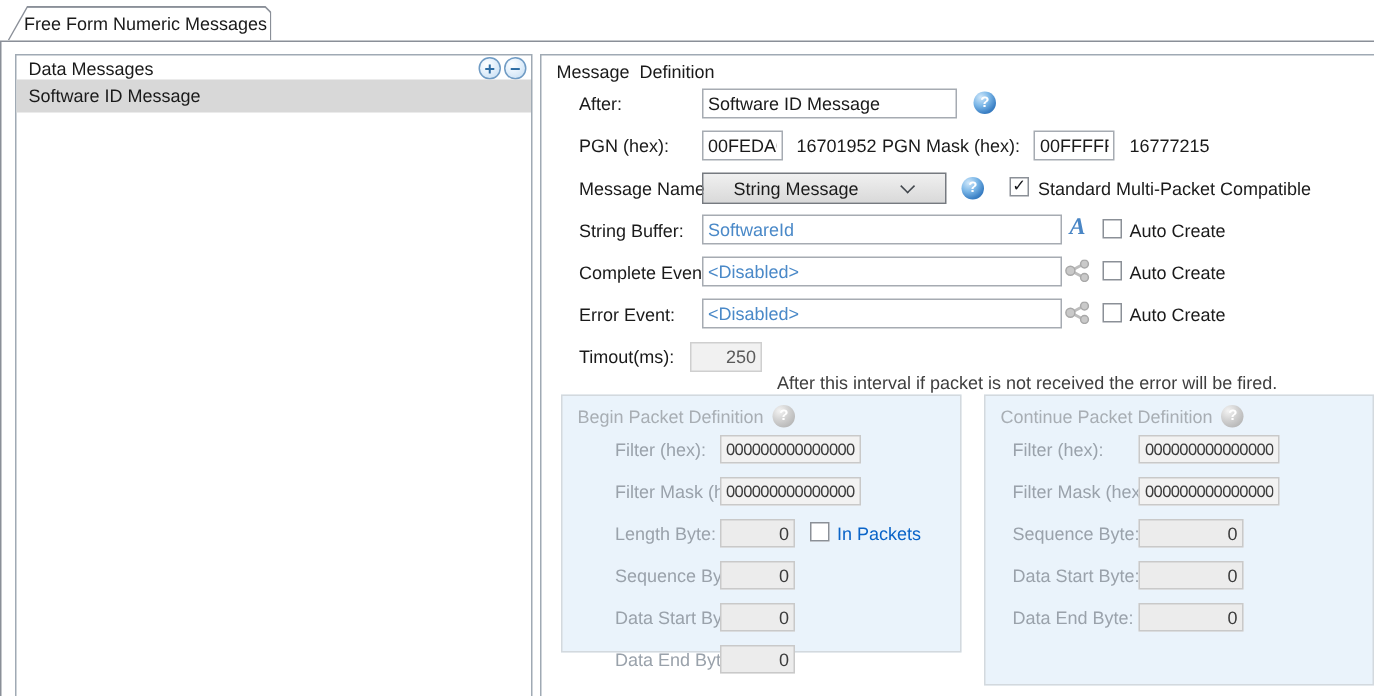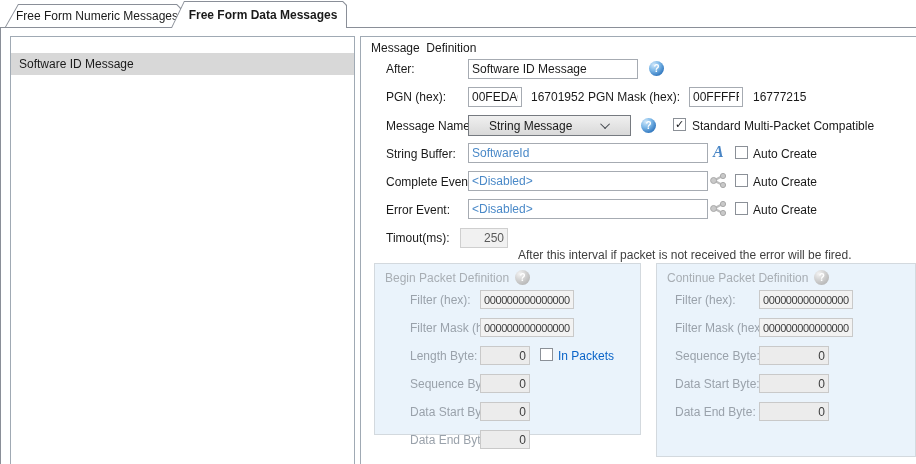--- a/index.html
+++ b/index.html
@@ -76,29 +76,28 @@
 <body>
 
 <div id="root">
 
   <div class="tab" id="tab-numeric">
     <div class="tab-shape">
         <div class="tab-shape-in"></div>
       </div>
     <div class="tab-label">Free Form Numeric Messages</div>
   </div>
-  <div class="tab" id="tab-data">
-    <div class="tab-shape">
-        <div class="tab-shape-in"></div>
-      </div>
-    <div class="tab-label">Free Form Data Messages</div>
-  </div>
   <div class="tabpage"></div>
 
   <div class="panel" id="left-panel">
+    <div class="lp-header">
+      <span class="lp-title">Data Messages</span>
+      <span class="round-btn" id="btn-add">+</span>
+      <span class="round-btn" id="btn-remove">−</span>
+    </div>
     <div class="list-item-selected">
       <span>Software ID Message</span>
     </div>
   </div>
 
   <div class="panel" id="right-panel">
     <div class="abs panel-title" style="left:10px; top:4px;">Message  Definition</div>
 
     <div class="abs lbl" style="left:25px; top:25px;">After:</div>
     <input class="abs txt" style="left: 107px; top: 22px; width: 170px;" readonly="" value="Software ID Message">

